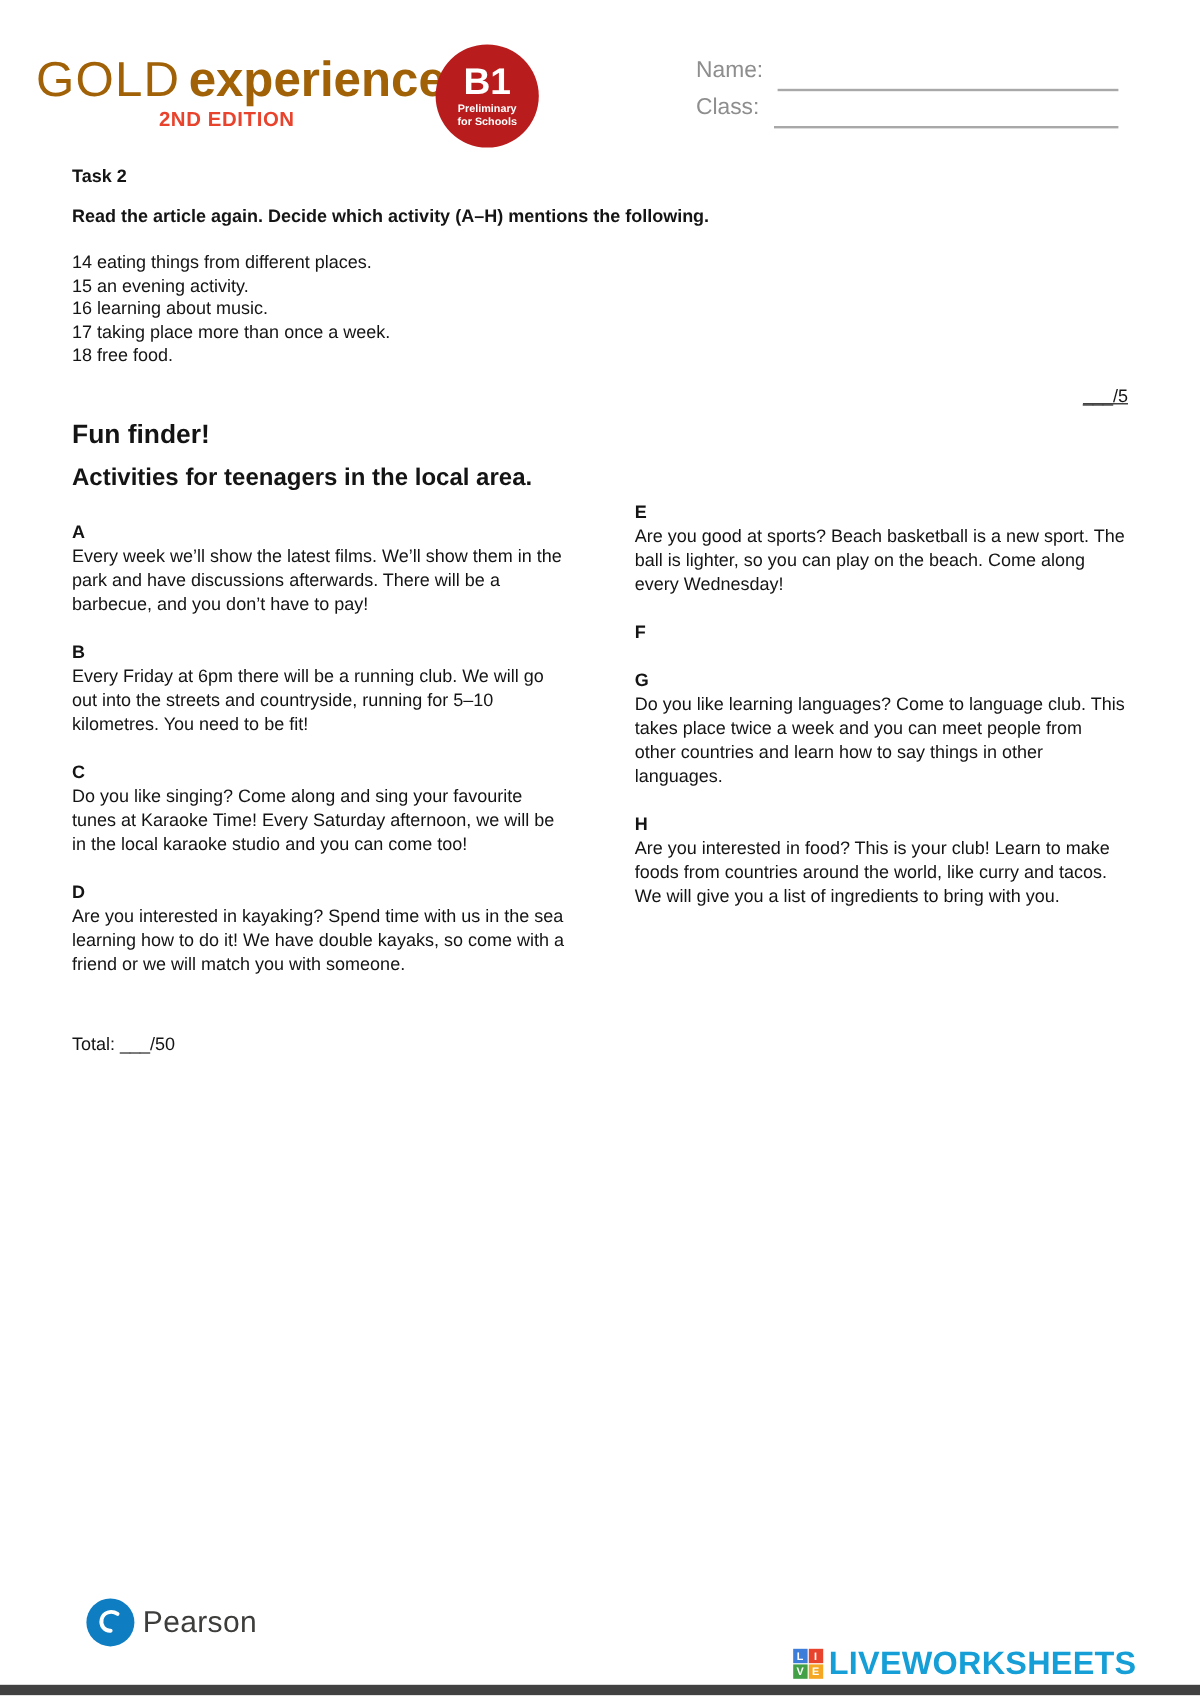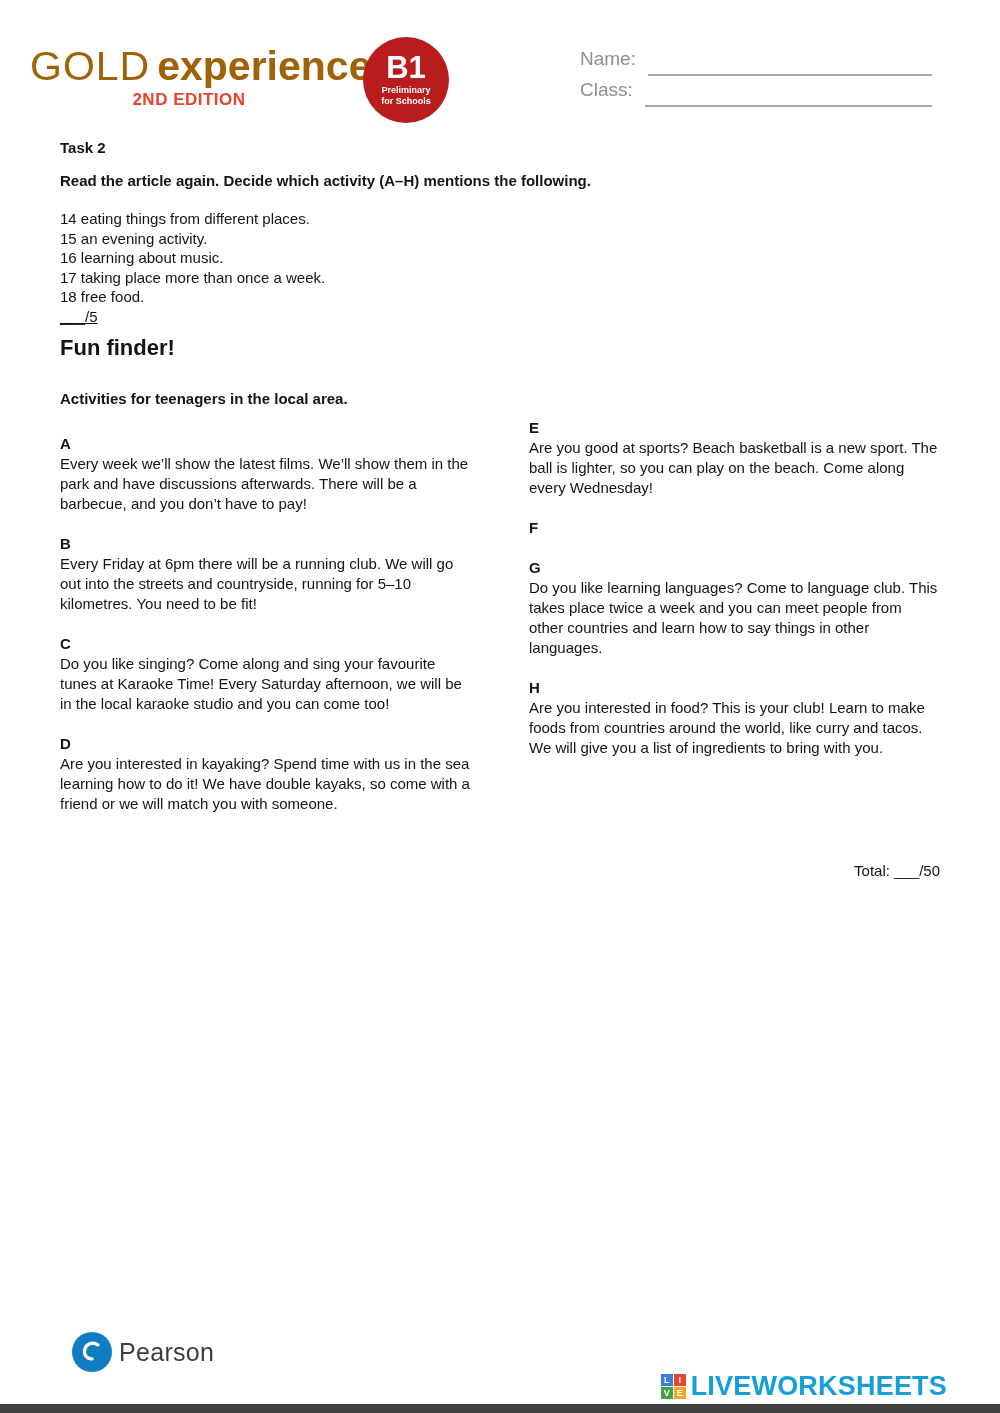--- a/index.html
+++ b/index.html
@@ -23,31 +23,31 @@
   .fields { position:absolute; left:580px; top:48px; width:352px; }
   .field-row { display:flex; align-items:flex-start; height:28px; margin-bottom:3px; }
   .field-label { color:#8e8e8e; font-size:19px; line-height:1.2; margin-right:12px; }
   .field-line { flex:1; border-bottom:2px solid #a8a8a8; height:100%; cursor:text; }
 
   
   .content { position:absolute; left:60px; top:138px; width:880px; font-size:15px; color:#141414; }
   .task-title { font-weight:700; line-height:19px; margin-bottom:14px; }
   .task-instr { font-weight:700; line-height:19px; margin-bottom:19px; }
   .task-items div { line-height:19.5px; }
-  .score-line { line-height:19px; margin-top:0;text-decoration:underline; }
+  .score-line { text-align:right; line-height:19px; margin-top:14px;text-decoration:underline; }
   .article-title { font-size:22px; font-weight:700; margin-top:10px; line-height:23px; }
-  .article-subtitle { font-size:15px; font-weight:700; margin-top:31px; line-height:17px; }
+  .article-subtitle { font-size:20px; font-weight:700; margin-top:17px; line-height:17px; }
   .columns { display:flex; gap:58px; margin-top:11px; }
   .col { width:411px; }
   .col-left { padding-top:16px; }
   .activity { margin-bottom:20px; }
   .activity-letter { font-weight:700; line-height:20px; }
   .activity-text { line-height:20px; }
 
-  .total-line { position:absolute; left:60px; top:862px; width:880px; text-align:right;
+  .total-line { position:absolute; left:60px; top:862px; width:880px; text-align:left;
                 font-size:15px; color:#141414; }
 
   
   .pearson { position:absolute; left:72px; top:1332px; display:flex; align-items:center; gap:7px; }
   .pearson-circle { width:40px; height:40px; border-radius:50%; background:#0e7dc1;
                     display:flex; align-items:center; justify-content:center; }
   .pearson-text { font-size:25px; color:#3d3d3c; letter-spacing:0.3px; }
 
   .lw { position:absolute; right:53px; top:1371px; display:flex; align-items:center; gap:5px; cursor:pointer; }
   .lw-icon { display:grid; grid-template-columns:12px 12px; grid-template-rows:12px 12px; gap:1px; }

